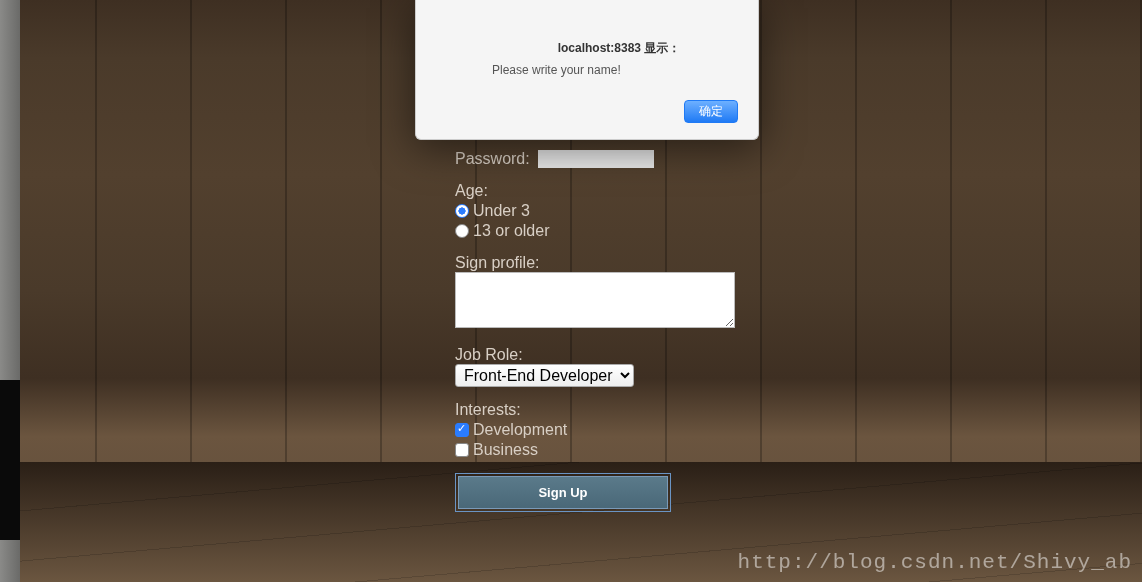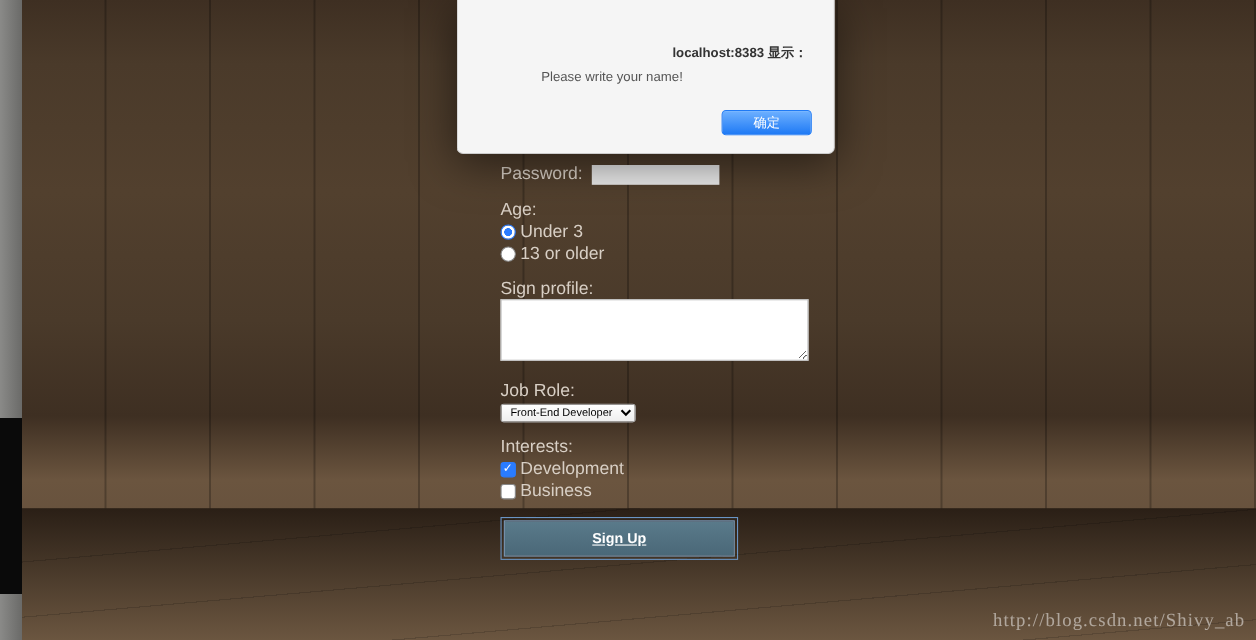--- a/index.html
+++ b/index.html
@@ -98,84 +98,83 @@
     }
     textarea {
       width: 280px;
       height: 56px;
       border: 1px solid #bbb;
       resize: both;
       background: #fff;
       font-family: inherit;
     }
     select {
-      font-size: 10px;
+      font-size: 16px;
       padding: 1px 4px;
       border: 1px solid #aaa;
       border-radius: 3px;
       background: linear-gradient(#fff, #eee);
     }
     .signup-wrap {
       border: 1px solid #6a94c4;
       padding: 2px;
       display: inline-block;
       width: 216px;
     }
     .signup-btn {
       width: 100%;
       background: linear-gradient(#5a7a8a, #4a6878);
       border: 1px solid #7a9ab8;
       padding: 8px 4px;
       color: #fff;
       font-weight: bold;
       font-size: 13px;
       cursor: pointer;
-      text-decoration: underline;
     }
 
     
     .dialog {
       position: absolute;
       left: 415px;
       top: 0px;
       width: 344px;
       height: 140px;
       background: #f5f5f5;
       border: 1px solid #ccc;
       border-top: none;
       border-radius: 0 0 6px 6px;
       box-shadow: 0 8px 40px rgba(0,0,0,0.5);
       font-size: 12px;
       padding: 40px 24px 16px 24px;
     }
-    .dialog-title { font-weight: bold; color: #333; text-align: right; margin-left:64px; margin-bottom: 6px; }
+    .dialog-title { font-weight: bold; color: #333; text-align: center; margin-left:64px; margin-bottom: 6px; }
     .dialog-msg { color: #555; font-size: 12px; text-align: left; margin-left:52px;}
     .dialog-btn-row {
       position: absolute;
       bottom: 16px;
       right: 20px;
     }
     .dialog-btn {
       background: linear-gradient(#6db0ff, #1f7af5);
       border: 1px solid #1f7af5;
       border-radius: 4px;
-      padding: 2px 28px;
+      padding: 2px 14px;
       color: #fff;
       font-size: 12px;
       cursor: pointer;
     }
 
     
     .watermark {
       position: absolute;
       right: 10px;
       bottom: 8px;
       color: rgba(255,255,255,0.5);
-      font-family: Liberation Serif, serif;
-      font-size: 17px;
+      font-family: Liberation Mono, monospace;
+      font-size: 21px;
       letter-spacing: 1px;
     }
   </style>
 </head>
 <body>
 
 <div class="wood-bg"></div>
 <div class="wood-floor"></div>
 <div class="left-edge"></div>
 <div class="left-dark"></div>

